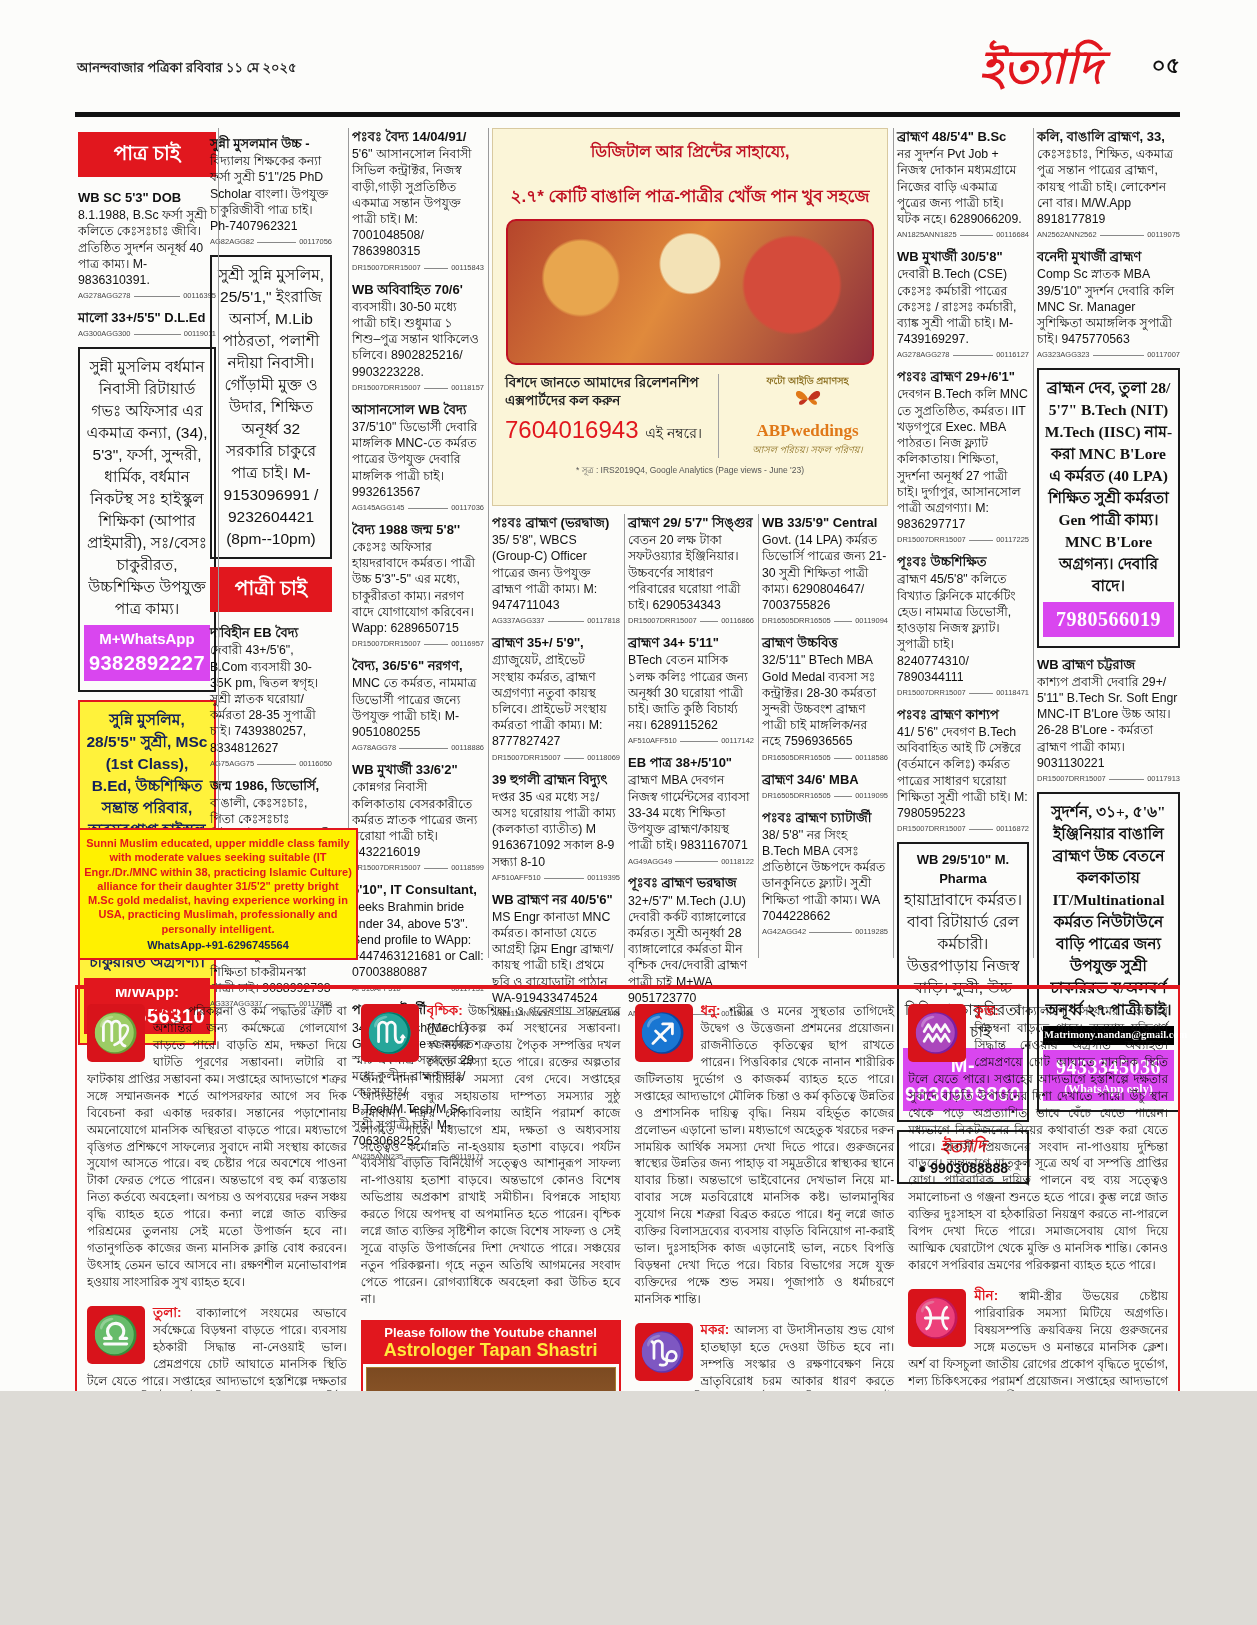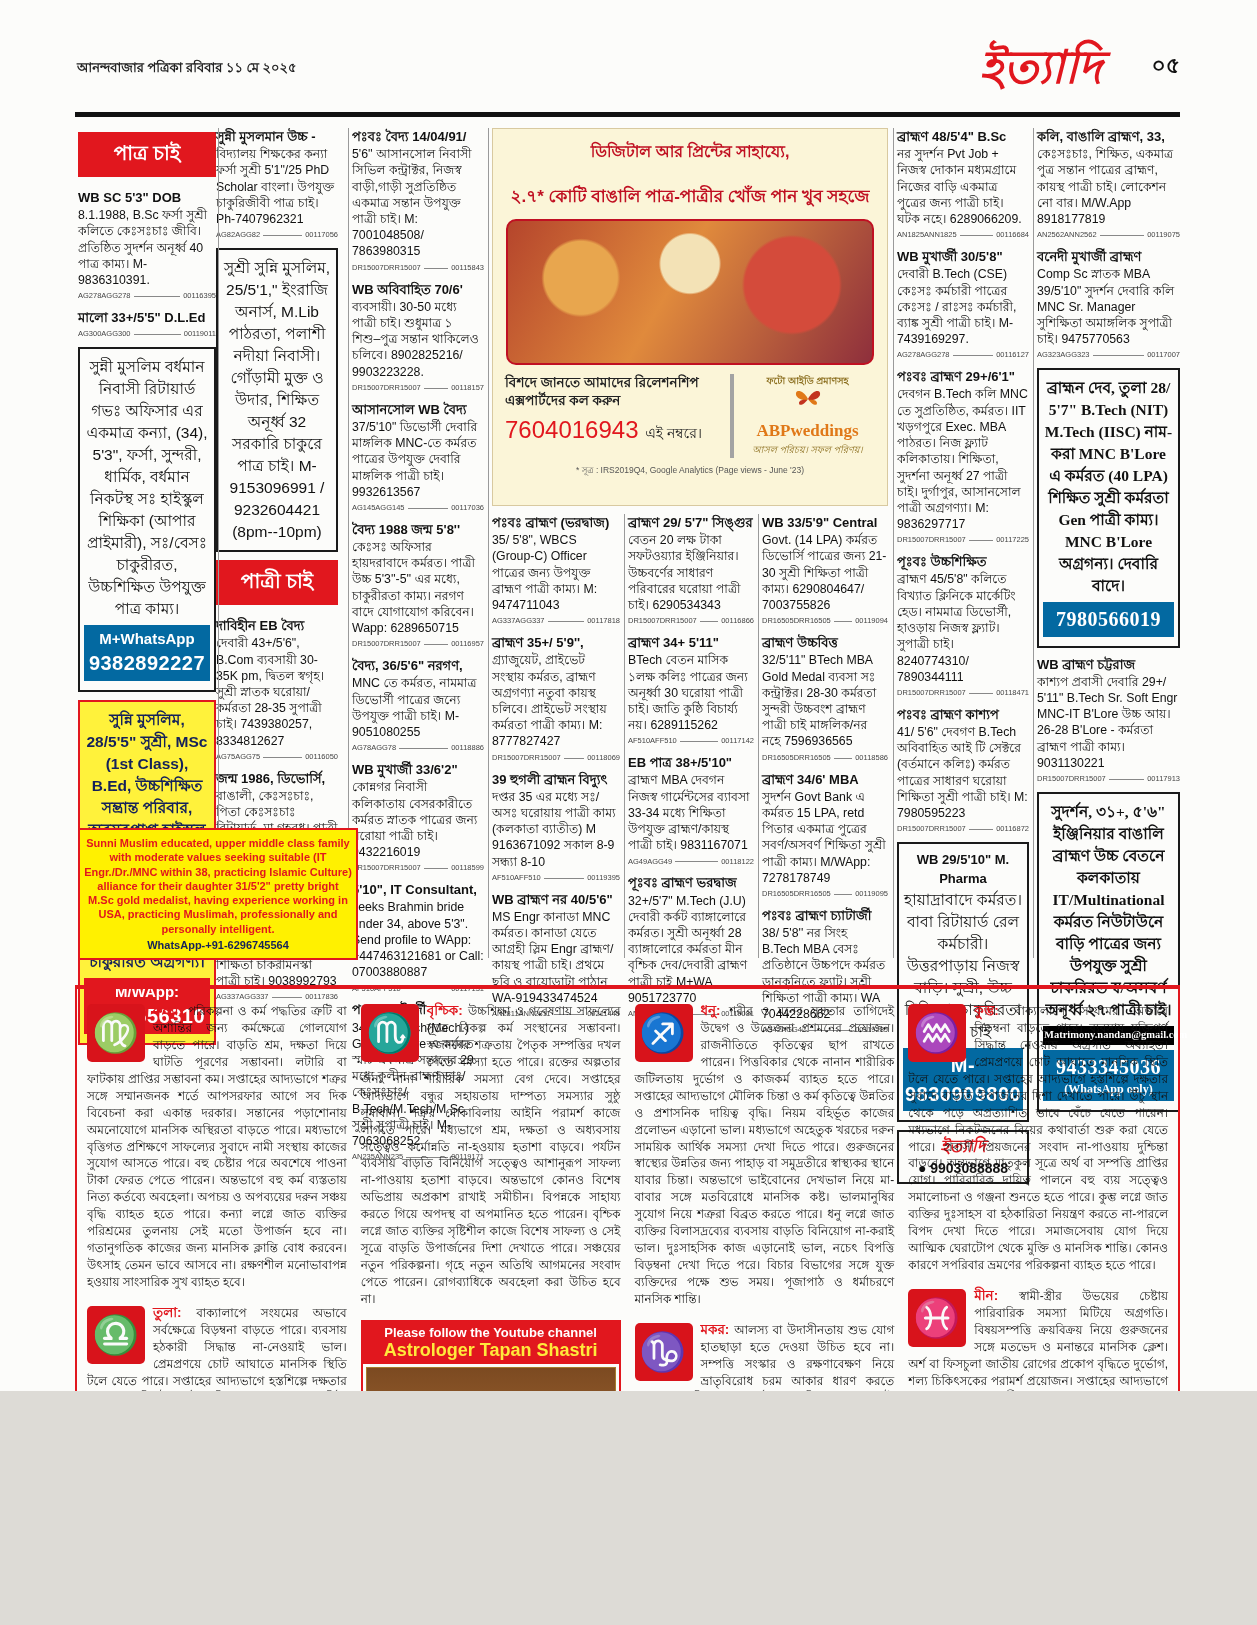--- a/index.html
+++ b/index.html
@@ -22,21 +22,21 @@
   .ad-body{white-space:pre-line;}
   .ad.boxed{border:2px solid #1a1a1a;padding:7px 5px;}
   .ad.yellow{border:2px solid #e1171e;background:#fff23b;padding:7px 5px;color:#14215a;font-weight:bold;}
   .ad.big{font-size:15.5px;line-height:1.42;}
   .ad.center{text-align:center;}
   .ad.serif{font-family:"Liberation Serif",serif;font-weight:bold;}
   .ad.ityadi{text-align:center;padding:4px;}
   .ad.ityadi .ad-title{color:#e1171e;font-size:17px;font-family:"Liberation Serif",serif;font-style:italic;}
   .ad.ityadi .ad-body{font-weight:bold;font-size:14px;}
   .phone-box{margin:5px -1px 2px;padding:3px 2px;text-align:center;font-weight:bold;}
-  .phone-box.black{background:#0369a1;color:#fff;}
+  .phone-box.black{background:#d946ef;color:#fff;}
   .phone-box.red{background:#e1171e;color:#fff;}
   .phone-label{font-size:15px;}
   .phone-num{font-size:20px;letter-spacing:.5px;}
   .phone-note{font-size:12px;}
   .email-box{background:#000;color:#fff;font-size:10.5px;font-weight:bold;text-align:center;
         padding:2px 1px;margin:5px -1px 0;}
   .ref-line{display:flex;align-items:center;font-size:7.5px;color:#444;margin-top:3px;}
   .ref-line .dash{flex:1;border-bottom:1px solid #888;margin:0 3px;height:1px;}
   
   .abp{position:absolute;left:492px;top:128px;width:396px;height:378px;background:#fbf5d8;
@@ -47,21 +47,21 @@
         background:radial-gradient(circle at 20% 40%,#e8a64e 0 12%,transparent 13%),
                    radial-gradient(circle at 50% 30%,#f3e2b6 0 14%,transparent 15%),
                    radial-gradient(circle at 78% 45%,#d44b3b 0 16%,transparent 17%),
                    linear-gradient(120deg,#b5452c,#e08a3c 45%,#8e2f3c 100%);}
   .abp-body{font-size:13px;font-weight:bold;color:#333;line-height:1.45;margin:2px 0 8px;}
   .abp-brand{color:#e07818;}
   .abp-bottom{display:flex;align-items:flex-start;text-align:left;}
   .abp-cta{flex:1;font-size:13.5px;font-weight:bold;color:#222;line-height:1.35;}
   .abp-phone{color:#e1171e;font-size:24px;font-weight:normal;margin-top:4px;}
   .abp-phone small{color:#222;font-size:14px;}
-  .abp-logoblock{width:135px;border-left:4px solid #a3a3a3;padding-left:6px;text-align:center;}
+  .abp-logoblock{width:135px;border-left:1px solid #a3a3a3;padding-left:21px;text-align:center;}
   .abp-badge{font-size:9.5px;color:#8a6d1d;font-weight:bold;}
   .abp-logo{font-size:27px;font-weight:bold;color:#8e1b12;font-family:"Liberation Serif",serif;}
   .abp-logo span{color:#e07818;font-size:17px;}
   .abp-tagline{font-size:9.5px;color:#8a6d1d;font-style:italic;}
   .abp-foot{font-size:8.5px;color:#555;margin-top:6px;}
   .butterfly{font-size:20px;line-height:1;color:#e07818;}
   
   .banner{position:absolute;left:78px;top:828px;width:268px;background:#fff100;border:2px solid #e1171e;
         color:#e1171e;font-weight:bold;font-size:11px;line-height:1.3;text-align:center;padding:6px 4px;}
   .banner-wa{color:#14215a;display:block;margin-top:2px;}
@@ -128,21 +128,21 @@
         </div>
       </div>
       <div class="ad yellow big center">
         <div class="ad-body">সুন্নি মুসলিম, 28/5'5" সুশ্রী, MSc (1st Class), B.Ed, উচ্চশিক্ষিত সম্ভ্রান্ত পরিবার, অবসরপ্রাপ্ত হাইস্কুল শিক্ষকের একমাত্র কন্যা, নামমাত্র ডিভোর্সী পাত্রীর জন্য উপযুক্ত, প্রতিষ্ঠিত পাত্র চাই। চাকুরীরত অগ্রগণ্য।</div>
         <div class="phone-box red">
           <div class="phone-label">M/WApp:</div>
           <div class="phone-num">8240556310</div>
         </div>
       </div>
     </div>
-  <div class="col" style="left:216px;width:122px;">
+  <div class="col" style="left:210px;width:122px;margin-top:7px;">
       <div class="ad">
         <b class="ad-title">সুন্নী মুসলমান উচ্চ -</b>
         <div class="ad-body">বিদ্যালয় শিক্ষকের কন্যা ফর্সা সুশ্রী 5'1"/25 PhD Scholar বাংলা। উপযুক্ত চাকুরিজীবী পাত্র চাই। Ph-7407962321</div>
         <div class="ref-line">
           <span>AG82AGG82</span>
           <span class="dash"></span>
           <span>00117056</span>
         </div>
       </div>
       <div class="ad boxed big center">
@@ -341,21 +341,20 @@
         <b class="ad-title">ব্রাহ্মণ উচ্চবিত্ত</b>
         <div class="ad-body">32/5'11" BTech MBA Gold Medal ব্যবসা সঃ কন্ট্রাক্টর। 28-30 কর্মরতা সুন্দরী উচ্চবংশ ব্রাহ্মণ পাত্রী চাই মাঙ্গলিক/নর নহে 7596936565</div>
         <div class="ref-line">
           <span>DR16505DRR16505</span>
           <span class="dash"></span>
           <span>00118586</span>
         </div>
       </div>
       <div class="ad">
         <b class="ad-title">ব্রাহ্মণ 34/6' MBA</b>
-        <div class="ad-body">সুদর্শন Govt Bank এ কর্মরত 15 LPA, retd পিতার একমাত্র পুত্রের সবর্ণ/অসবর্ণ শিক্ষিতা সুশ্রী পাত্রী কাম্য। M/WApp: 7278178749</div>
         <div class="ref-line">
           <span>DR16505DRR16505</span>
           <span class="dash"></span>
           <span>00119095</span>
         </div>
       </div>
       <div class="ad">
         <b class="ad-title">পঃবঃ ব্রাহ্মণ চ্যাটার্জী</b>
         <div class="ad-body">38/ 5'8'' নর সিংহ B.Tech MBA বেসঃ প্রতিষ্ঠানে উচ্চপদে কর্মরত ডানকুনিতে ফ্ল্যাট। সুশ্রী শিক্ষিতা পাত্রী কাম্য। WA 7044228662</div>
         <div class="ref-line">

